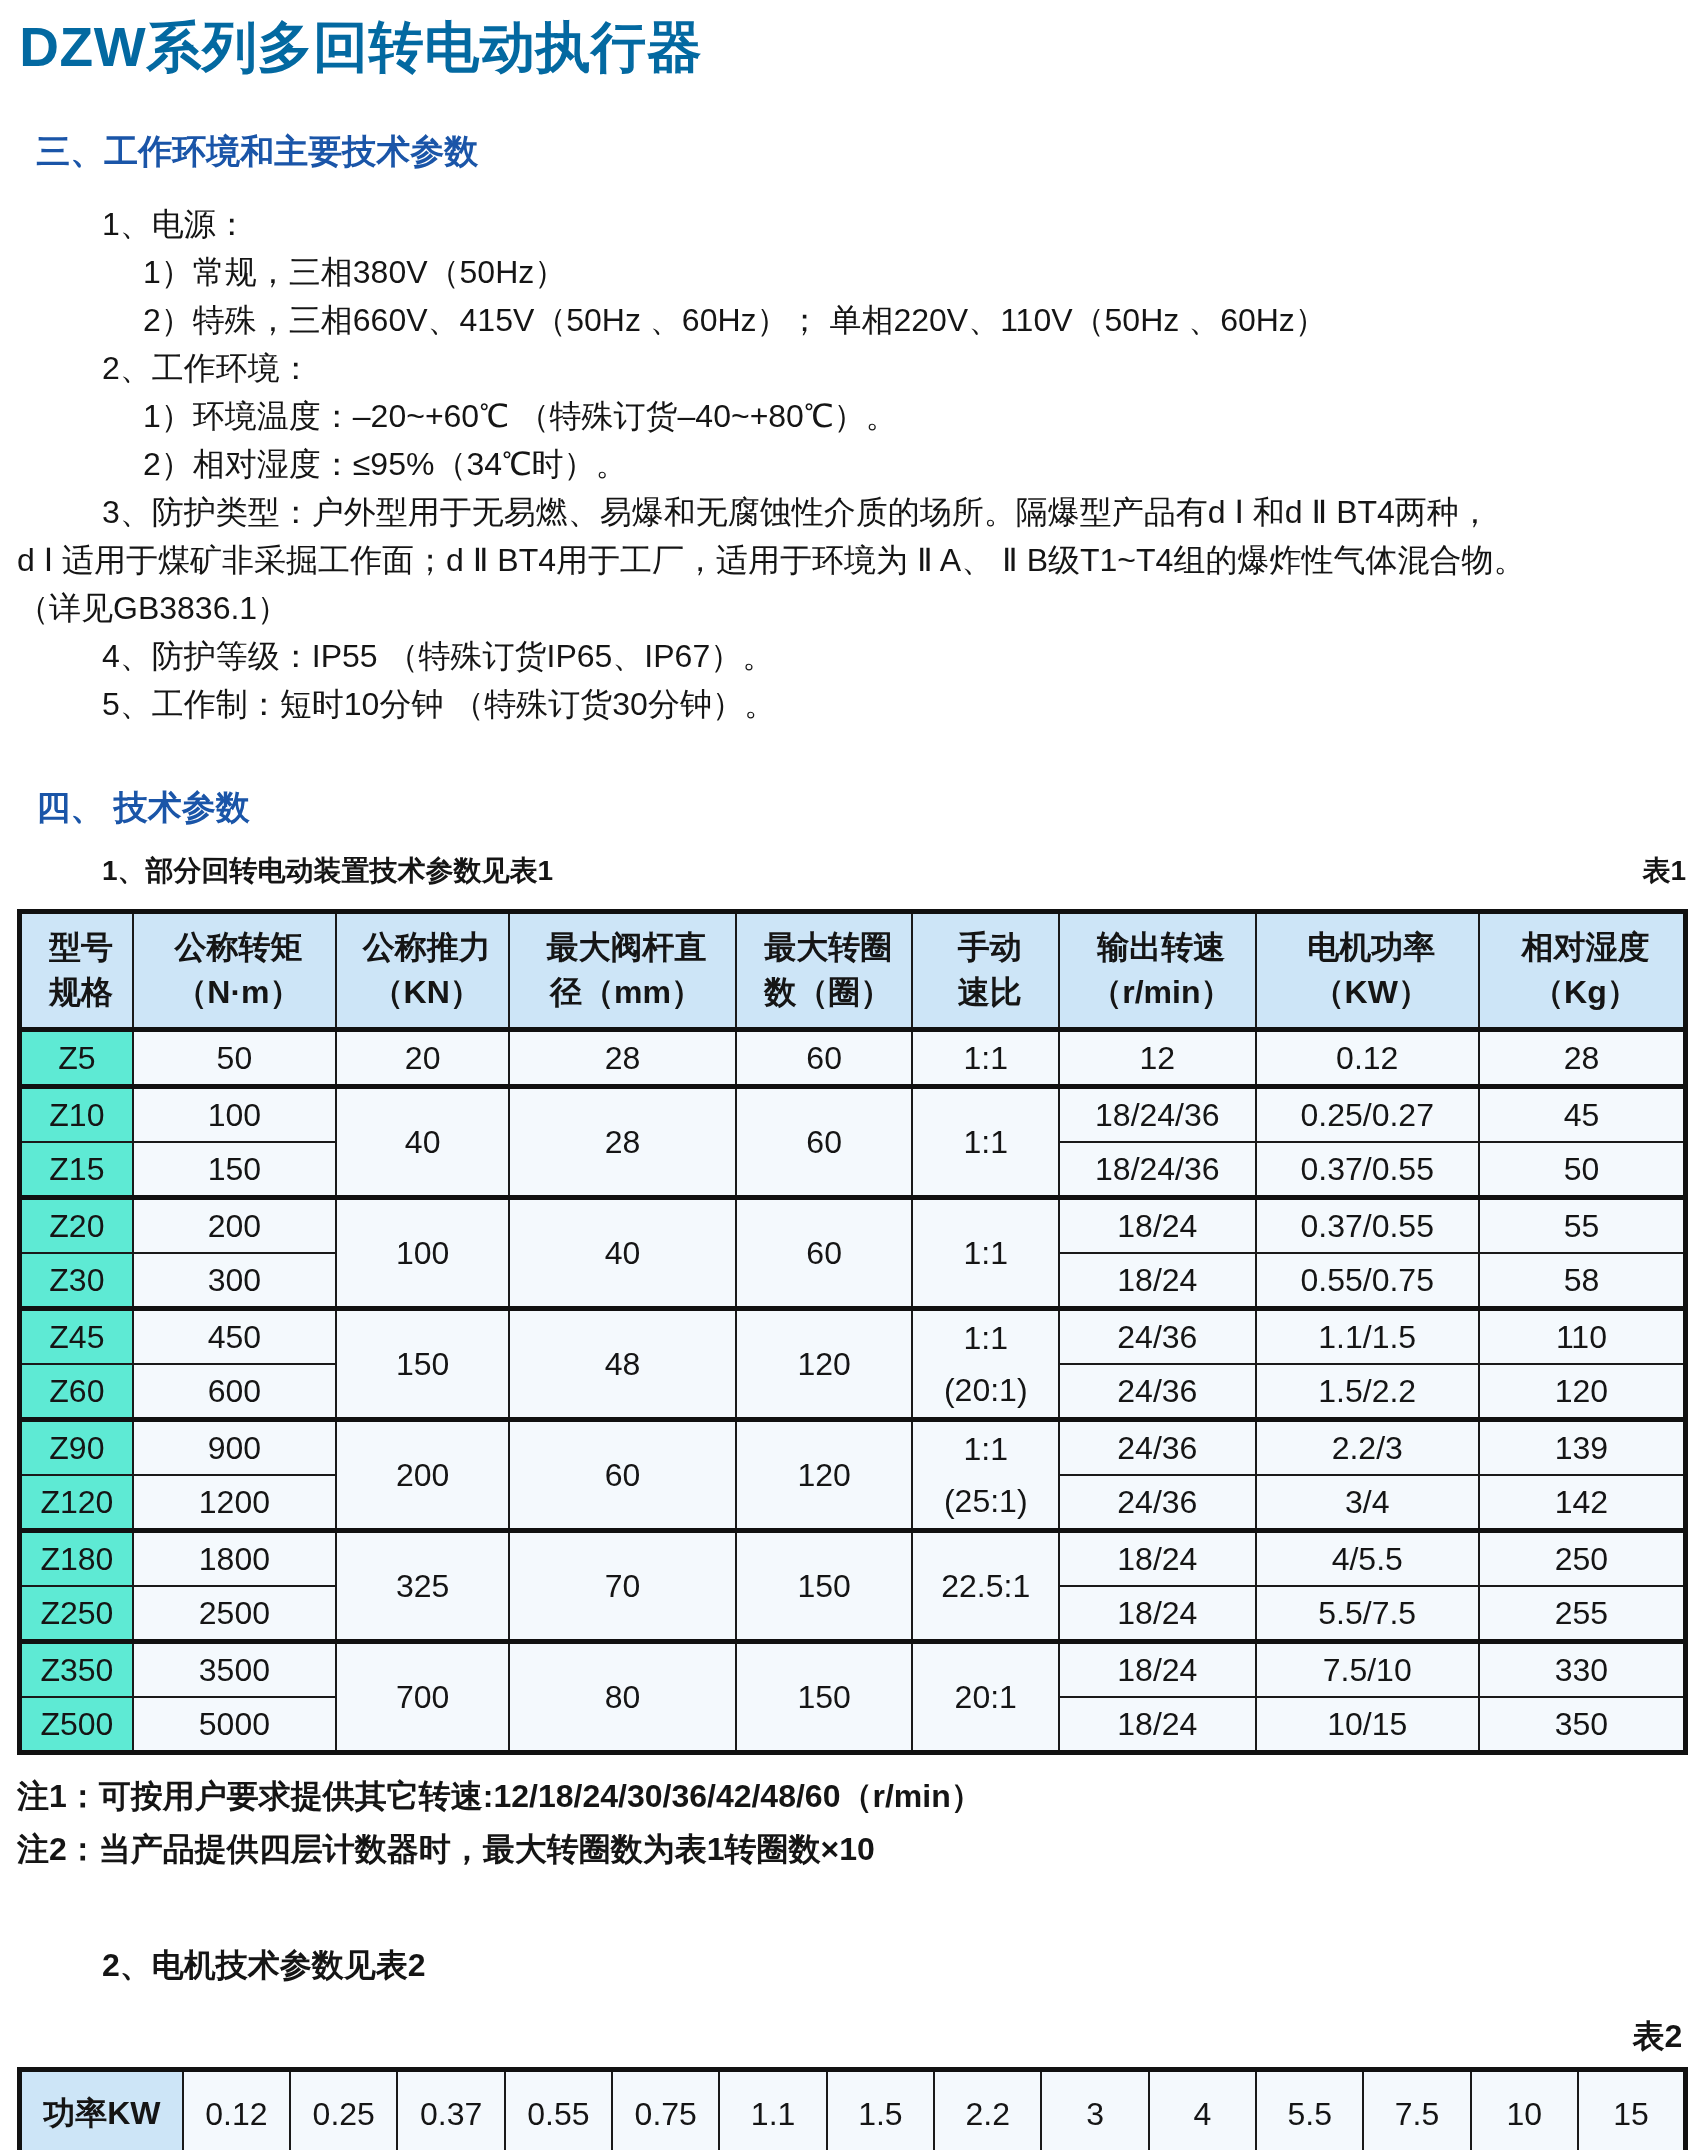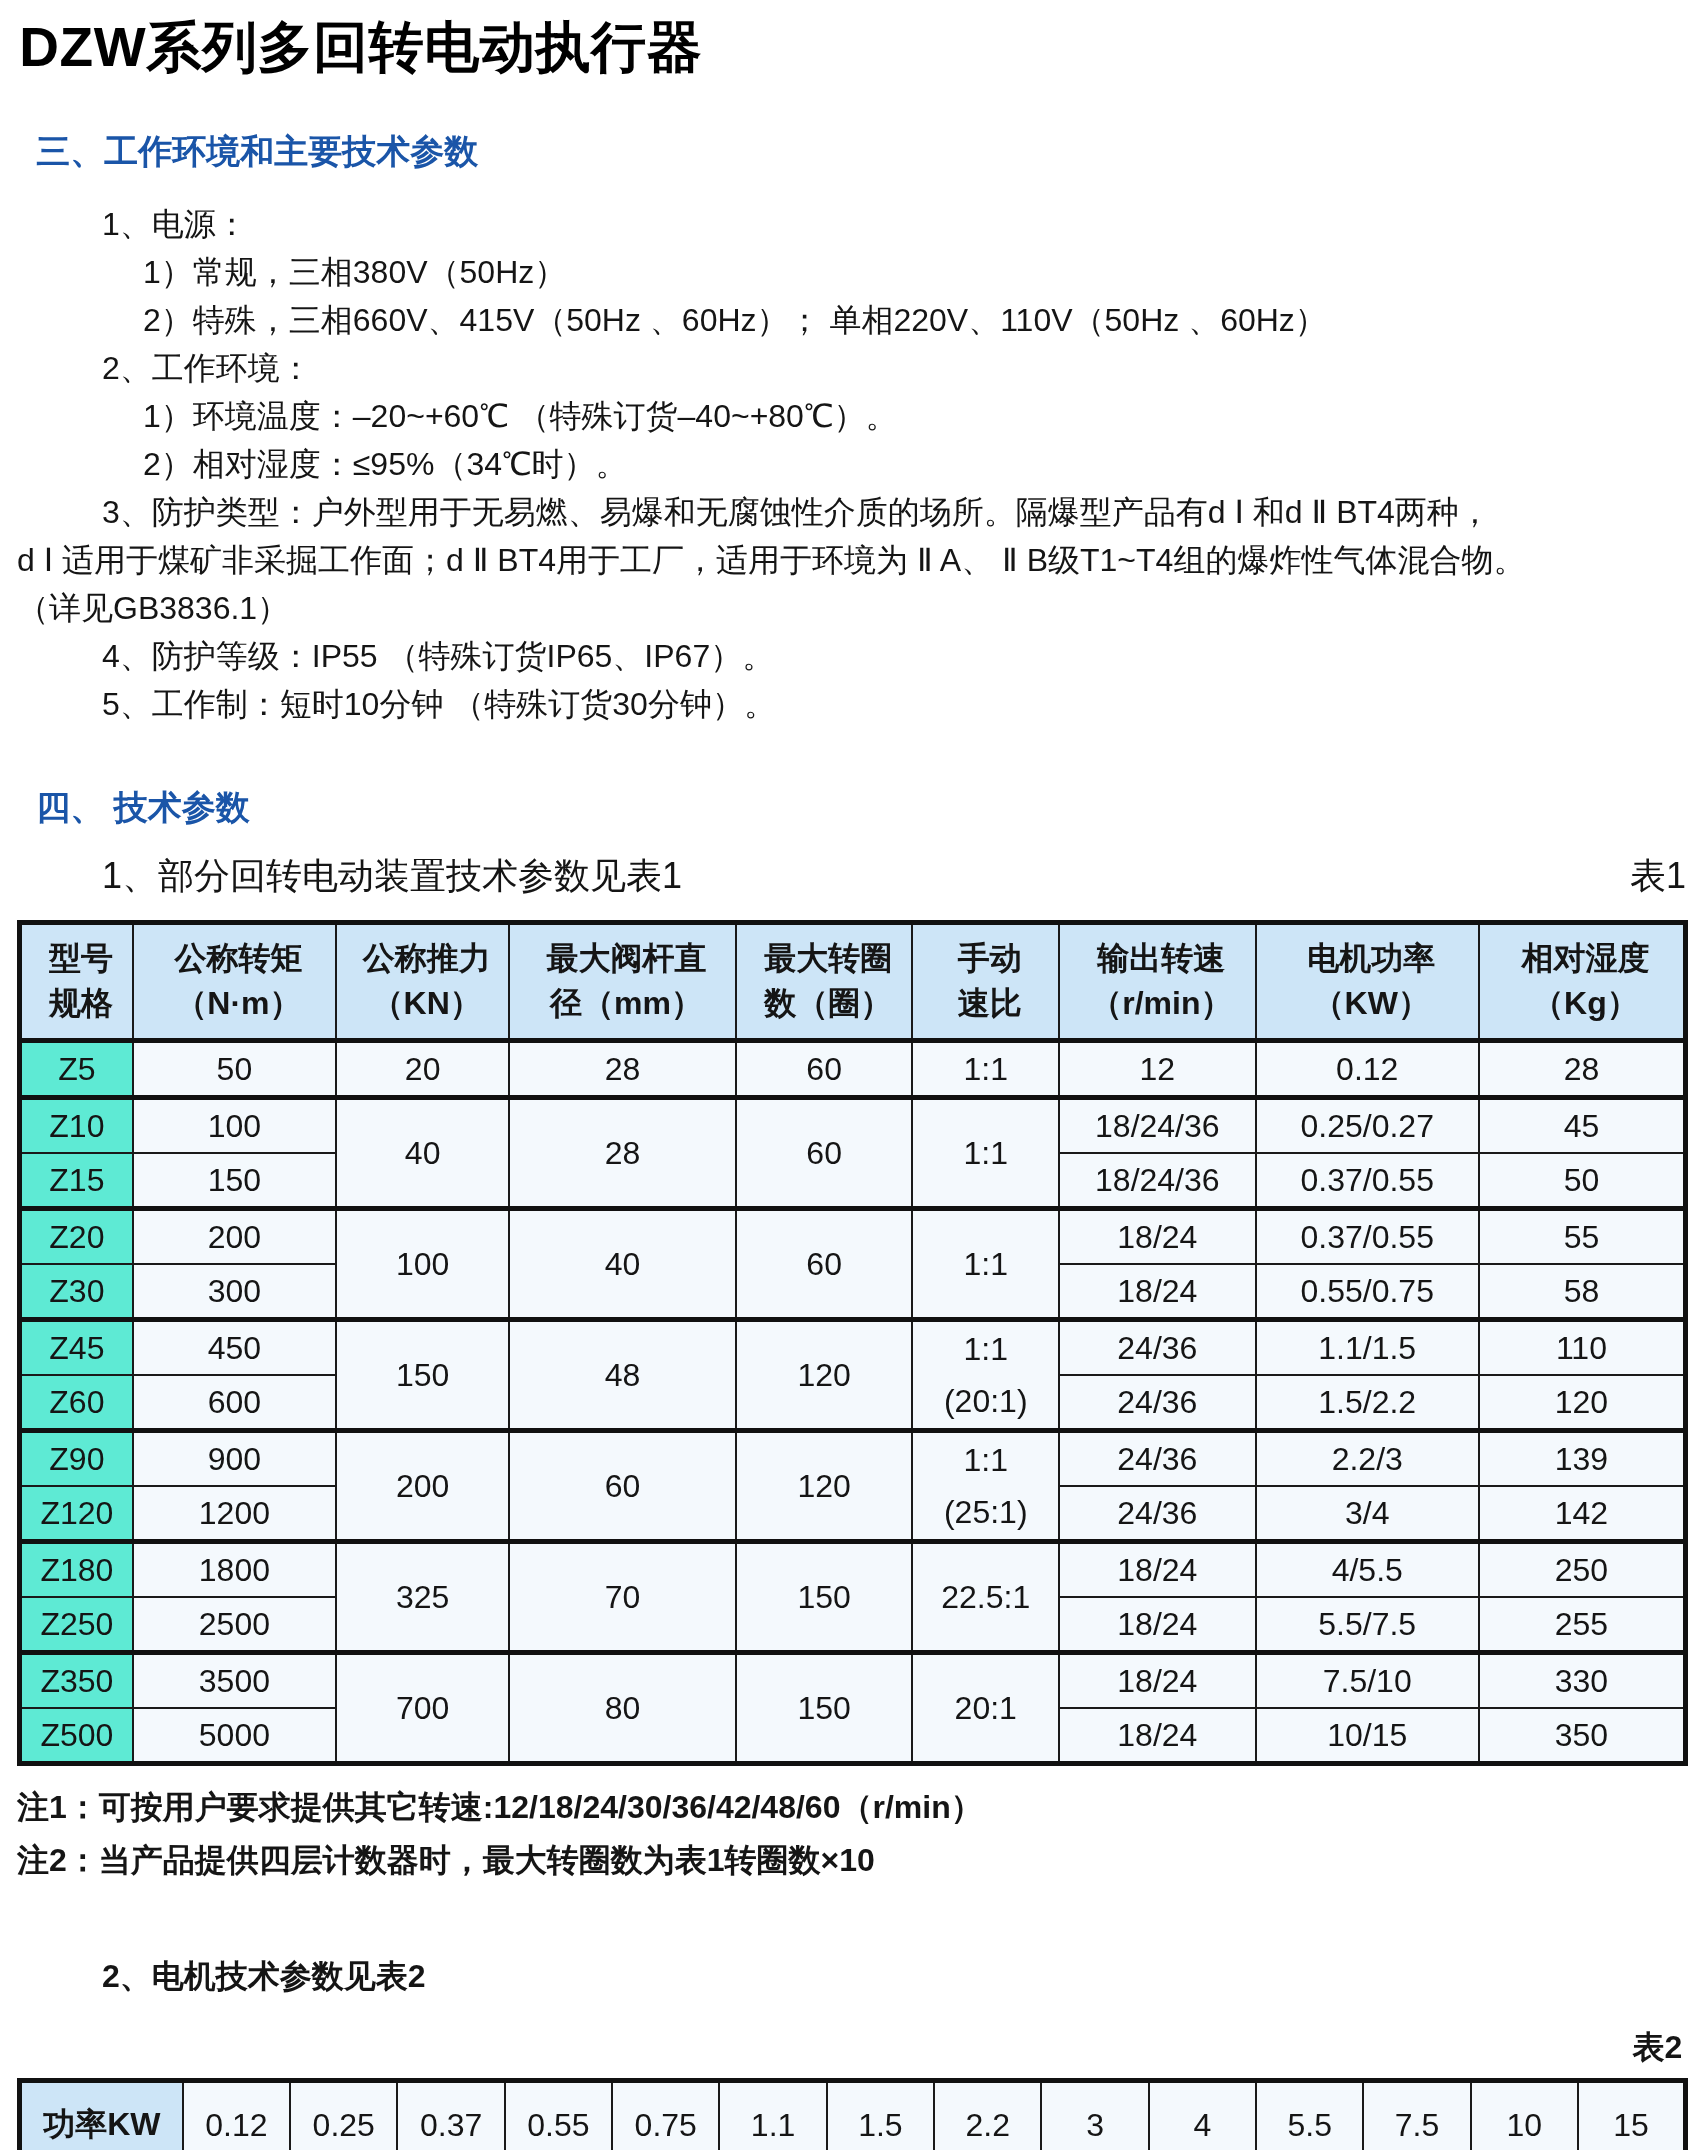--- a/index.html
+++ b/index.html
@@ -8,21 +8,21 @@
     min-height: 2151px;
     background: #ffffff;
     font-family: "Liberation Sans", sans-serif;
     color: #151515;
   }
   .page { padding: 9px 17px 34px 17px; }
 
   .title {
     font-size: 55px;
     font-weight: 900;
-    color: #000000;
+    color: #0369a1;
     margin: 6.8px 0 0 2.3px;
     letter-spacing: 0.6px;
     line-height: 1.15;
   }
   .sec-heading {
     font-size: 34px;
     font-weight: 700;
     color: #1a55a8;
     margin: 52px 0 0 19.3px;
     line-height: 1.2;
@@ -32,22 +32,22 @@
   .items { margin-top: 28px; font-size: 32px; font-weight: 400; }
   .items .line { line-height: 48px; white-space: pre-wrap; }
   .ind1 { margin-left: 85px; }
   .ind2 { margin-left: 126px; }
 
   .caption-row {
     display: flex;
     justify-content: space-between;
     align-items: flex-end;
     margin-top: 24px;
-    font-size: 36px;
-    font-weight: 400;
+    font-size: 28px;
+    font-weight: 700;
   }
   .caption-row .cap { margin-left: 85px; }
   .caption-row .lbl { margin-right: 2px; }
 
   table {
     border-collapse: collapse;
     width: 100%;
     table-layout: fixed;
     background: #f4f9fd;
   }

